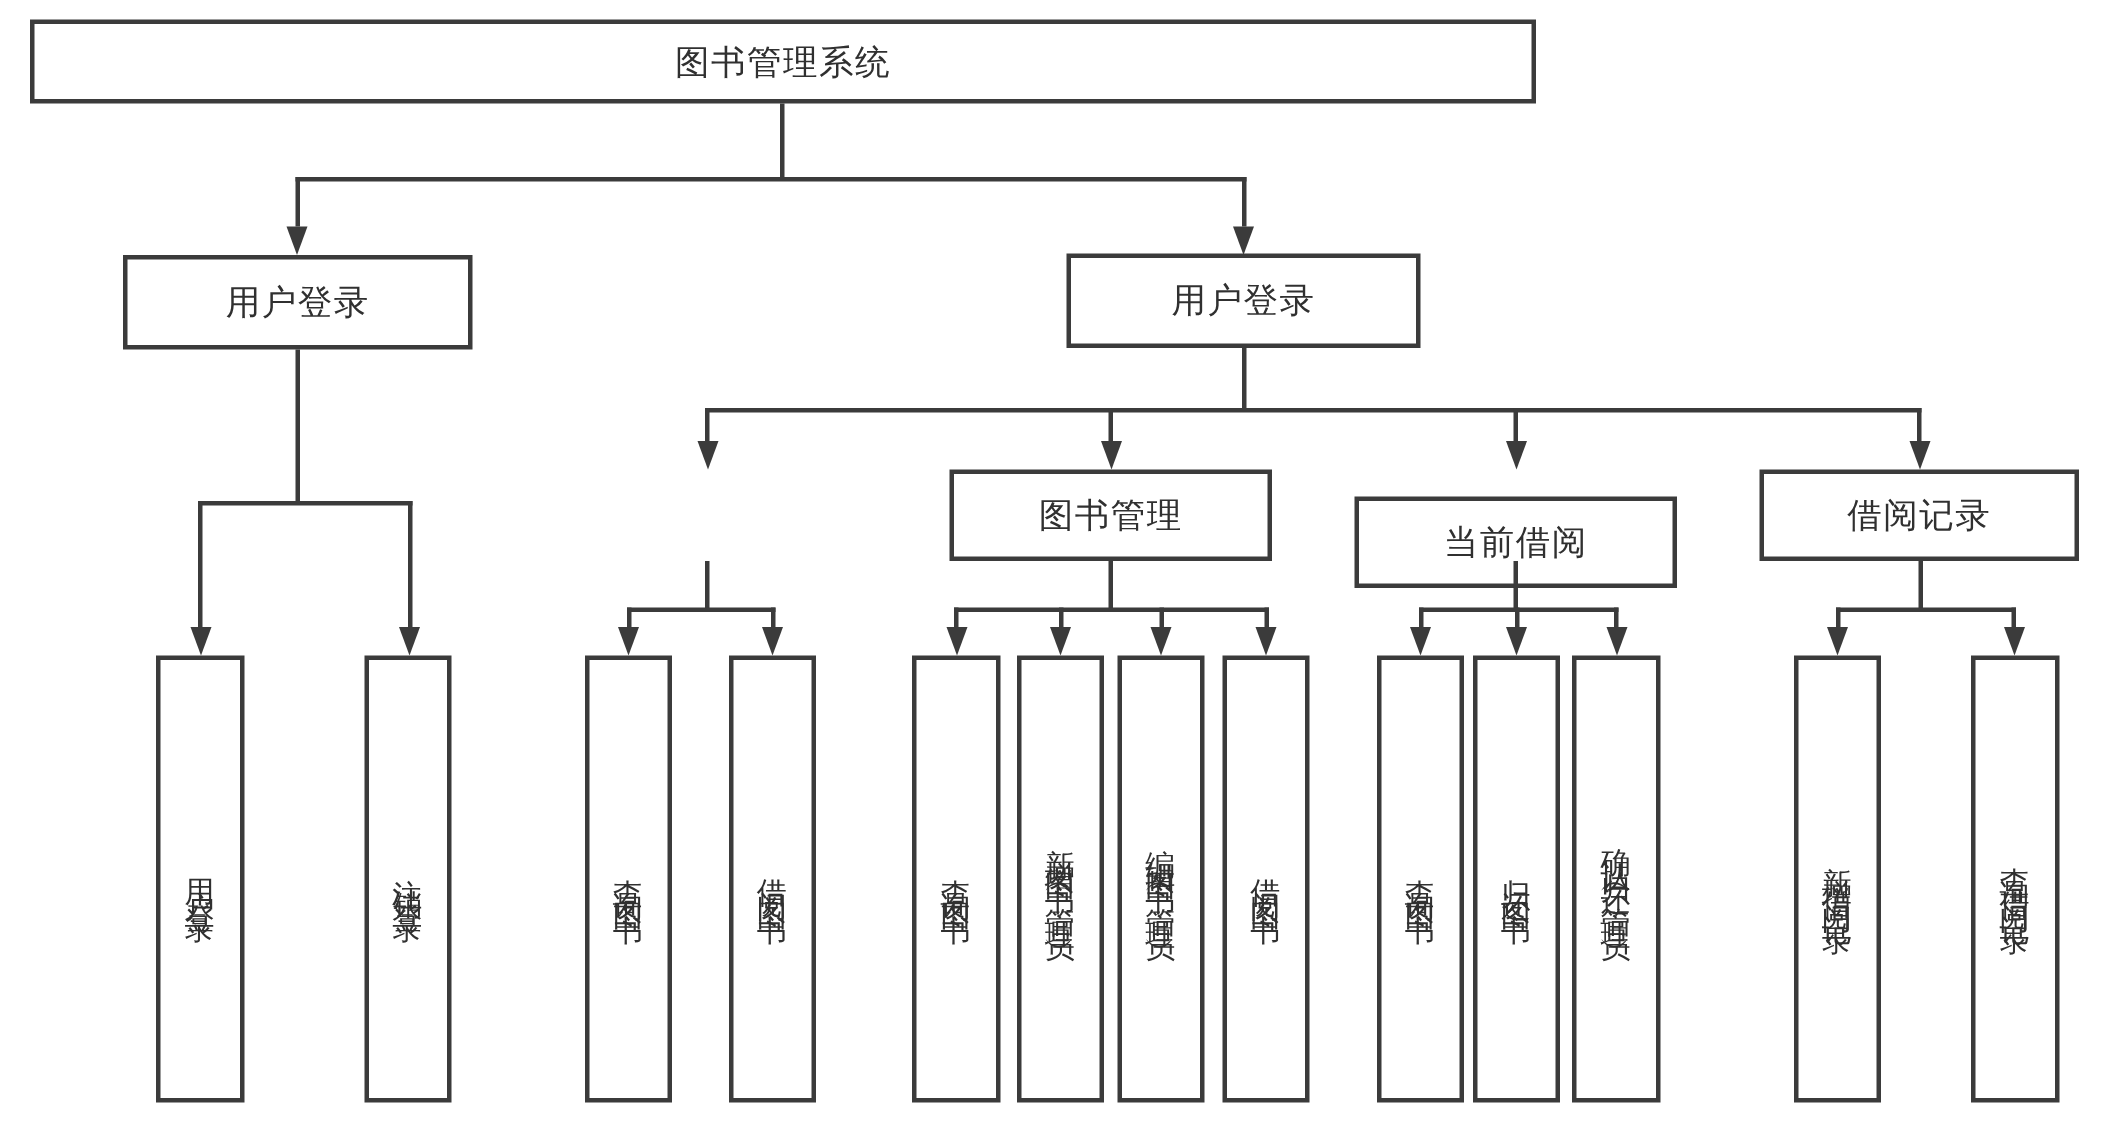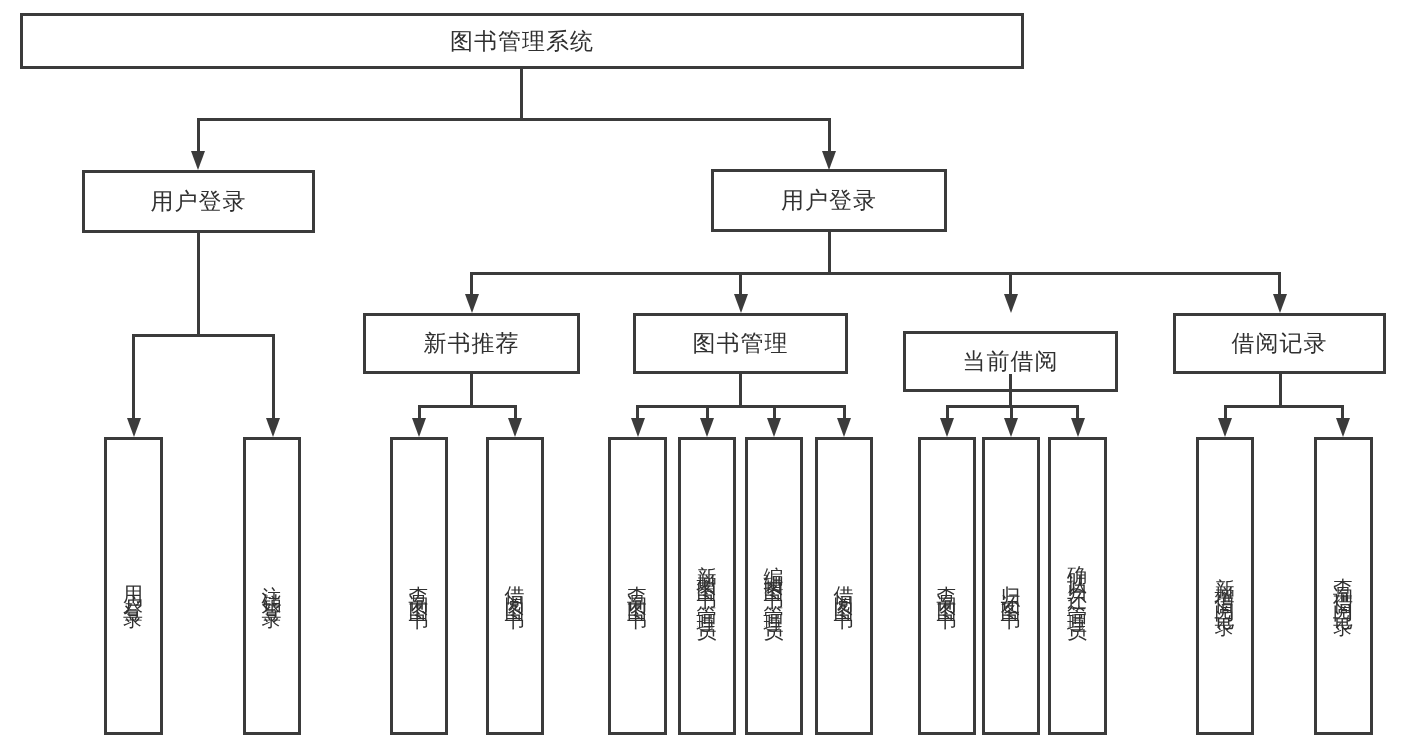--- a/index.html
+++ b/index.html
@@ -42,23 +42,20 @@
     <span>图书管理系统</span>
   </div>
 
   <div class="node hbox" style="left:82px;top:170px;width:233px;height:63px">
     <span>用户登录</span>
   </div>
   <div class="node hbox" style="left:711px;top:169px;width:236px;height:63px">
     <span>用户登录</span>
   </div>
 
-  <div class="node hbox" style="left:363px;top:313px;width:217px;height:61px">
-    <span>新书推荐</span>
-  </div>
   <div class="node hbox" style="left:633px;top:313px;width:215px;height:61px">
     <span>图书管理</span>
   </div>
   <div class="node hbox" style="left:903px;top:331px;width:215px;height:61px">
     <span>当前借阅</span>
   </div>
   <div class="node hbox" style="left:1173px;top:313px;width:213px;height:61px">
     <span>借阅记录</span>
   </div>
 

